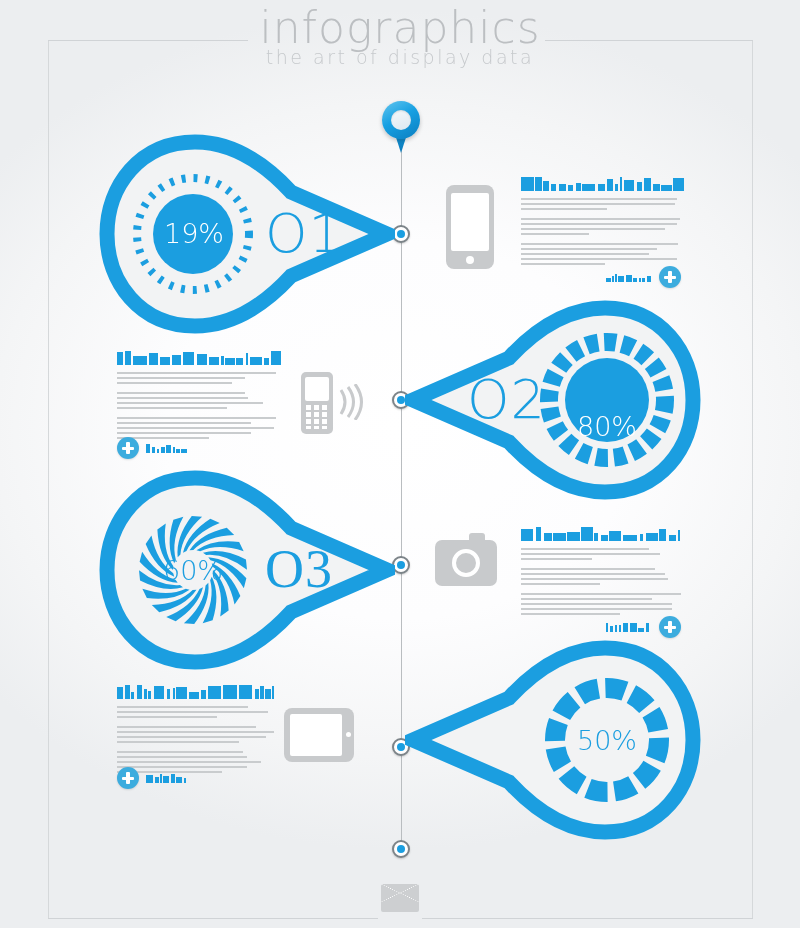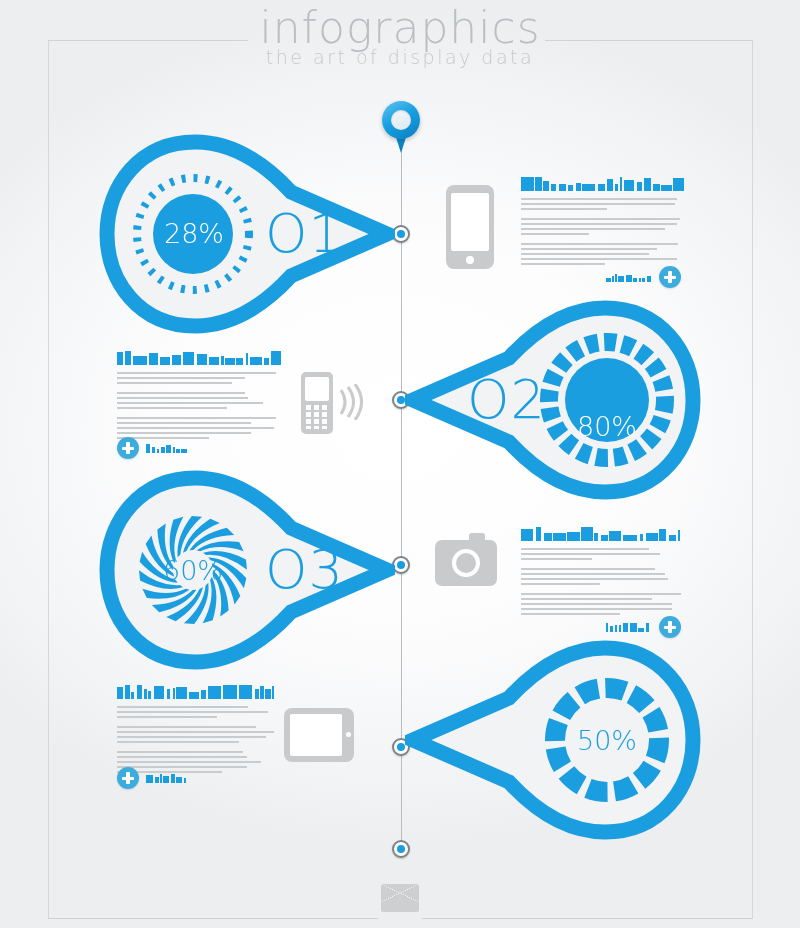--- a/index.html
+++ b/index.html
@@ -152,21 +152,21 @@
     <div class="flap2"></div>
   </div>
 
   <div class="drop" id="drop1">
     <svg width="300" height="200" viewBox="0 0 300 200">
       <path d="M100 8 C45 8 12 52 12 100 C12 148 45 192 100 192 C140 192 172 168 196 142 L292 100 L196 58 C172 32 140 8 100 8 Z" fill="#f2f3f4" stroke="#1b9ee0" stroke-width="15"></path>
 
       <circle cx="98" cy="100" r="56" fill="none" stroke="#1b9ee0" stroke-width="8" stroke-dasharray="4 8" stroke-linecap="butt"></circle>
       <circle cx="98" cy="100" r="40" fill="#1b9ee0"></circle>
     </svg>
-    <div class="pct on-blue" style="left:62px;top:84px;width:74px;text-align:center;">28%</div>
+    <div class="pct on-blue" style="left:62px;top:84px;width:74px;text-align:center;">19%</div>
     <div class="num" style="left:170px;top:68px;">O1</div>
   </div>
 
   <div class="drop" id="drop2">
     <svg width="300" height="200" viewBox="0 0 300 200">
       <path d="M200 8 C255 8 288 52 288 100 C288 148 255 192 200 192 C160 192 128 168 104 142 L8 100 L104 58 C128 32 160 8 200 8 Z" fill="#f2f3f4" stroke="#1b9ee0" stroke-width="15"></path>
       <circle cx="202" cy="100" r="58" fill="none" stroke="#1b9ee0" stroke-width="18" stroke-dasharray="12 6" stroke-linecap="butt"></circle>
       <circle cx="202" cy="100" r="42" fill="#1b9ee0"></circle>
     </svg>
     <div class="num" style="left:62px;top:68px;">O2</div>
@@ -193,21 +193,21 @@
             <path d="M87.99999999999999 82.67949192431124 Q92.79665095155967 63.36770333871905 115.3143625368212 48.85107185928993 L124.75592452332751 53.09455785410395 Q99.88202285335899 63.04789600064112 91.48863691085685 81.08962848801367 Z" fill="#1b9ee0"></path>
             <path d="M94.5270364466614 80.30384493975583 Q105.63943465024698 63.79725095763298 131.76414244310288 57.85759042150225 L139.1849508823688 65.0743672810804 Q112.40688689349764 65.92007027533705 98.34904812874566 80.00304609687217 Z" fill="#1b9ee0"></path>
             <path d="M101.4729635533386 80.30384493975583 Q117.56078978406684 68.59338440672815 144.1414684650749 71.9471055346066 L148.6464643398566 81.26672346140076 Q123.19406775127489 72.90278704102263 105.167358990906 81.32839147005596 Z" fill="#1b9ee0"></path>
             <path d="M108 82.67949192431124 Q127.12282498341702 77.17761920865263 150.9534524146103 89.42021373686573 L151.999266735751 99.71858926599266 Q130.94247221340885 83.15382760183235 111.12118057981014 84.90580839554455 Z" fill="#1b9ee0"></path>
             <path d="M113.32088886237956 87.1442478062692 Q133.17221768264608 88.51456995648147 151.37846849321915 108.16940030347457 L148.83896061901376 118.20439735828592 Q134.71752834749535 95.43676517688654 115.4923941427879 90.30380759507325 Z" fill="#1b9ee0"></path>
             <path d="M116.79385241571816 93.15959713348661 Q134.97932184269933 101.23683307445307 145.365253489252 125.93323662597672 L139.54672554847429 134.49448646087887 Q134.06390866986874 108.27009621778164 117.75376681190275 96.87131069919536 Z" fill="#1b9ee0"></path>
           </g>
       </g>
     </svg>
     <div class="pct on-white" style="left:61px;top:85px;width:74px;text-align:center;">60%</div>
-    <div class="num" style="left:170px;top:68px;">O3</div>
+    <div class="num" style="left:170px;top:68px;font-family:Liberation Serif, serif;">O3</div>
   </div>
 
   <div class="drop" id="drop4">
     <svg width="300" height="200" viewBox="0 0 300 200">
       <path d="M200 8 C255 8 288 52 288 100 C288 148 255 192 200 192 C160 192 128 168 104 142 L8 100 L104 58 C128 32 160 8 200 8 Z" fill="#f2f3f4" stroke="#1b9ee0" stroke-width="15"></path>
       <circle cx="202" cy="100" r="52" fill="none" stroke="#1b9ee0" stroke-width="20" stroke-dasharray="20 7" stroke-linecap="butt"></circle>
     </svg>
     <div class="pct on-white" style="left:165px;top:85px;width:74px;text-align:center;">50%</div>
   </div>
 

